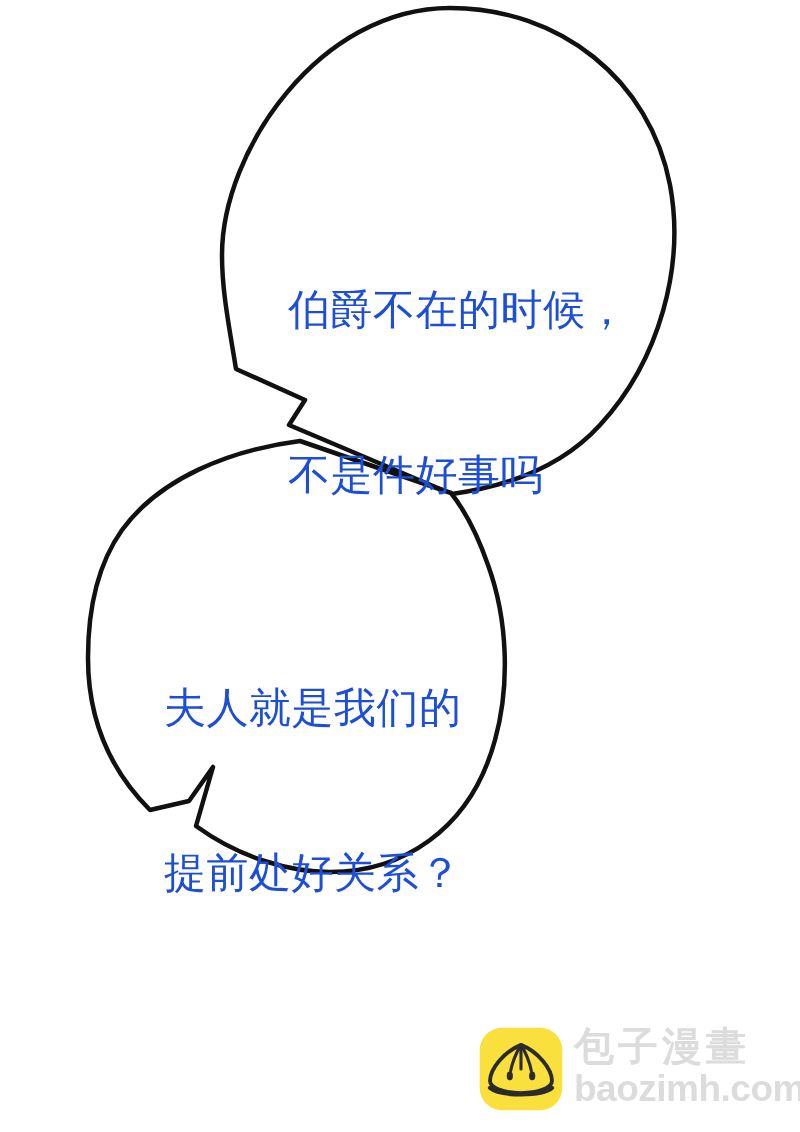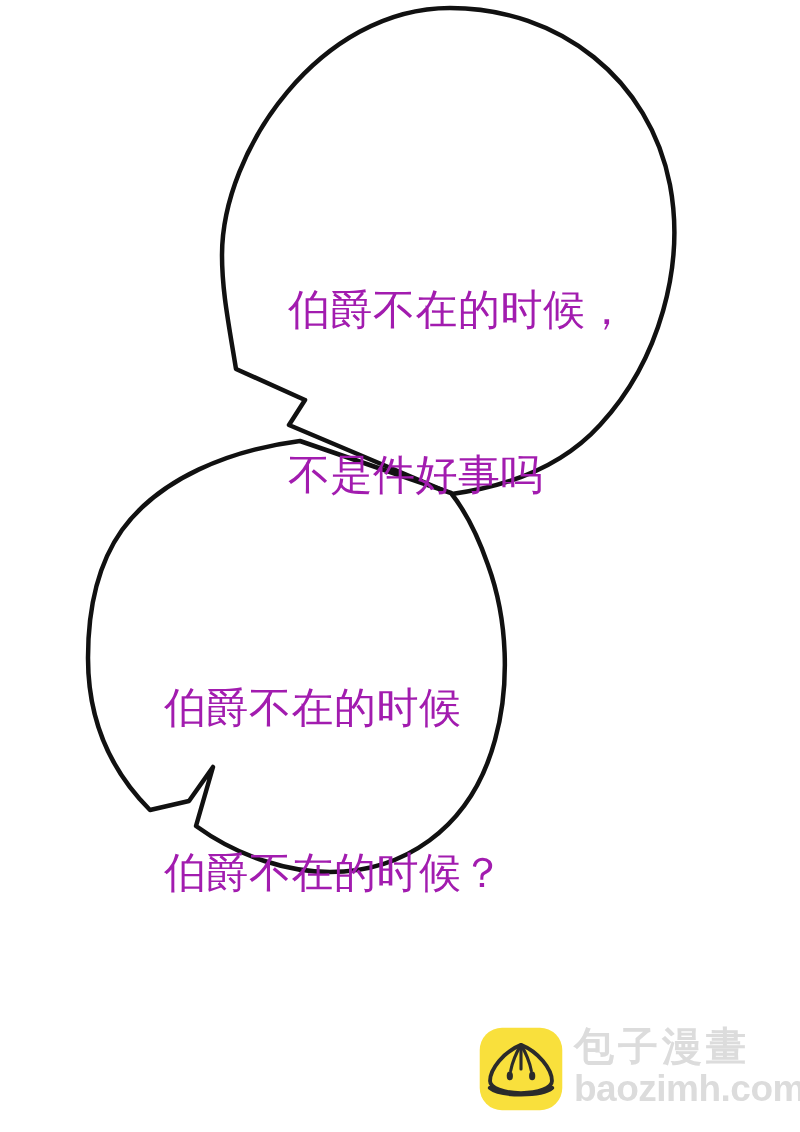--- a/index.html
+++ b/index.html
@@ -21,21 +21,21 @@
     position: absolute;
     left: 0;
     top: 0;
     width: 800px;
     height: 1132px;
     display: block;
   }
   .bubble-text {
     position: absolute;
     font-family: "Liberation Sans", "DejaVu Sans", sans-serif;
-    color: #a21caf;
+    color: #1d4ed8;
     white-space: pre;
     letter-spacing: 0.5px;
     line-height: 55px;
     font-size: 42px;
     font-weight: 400;
   }
   #bubble-1-text {
     left: 288px;
     top: 172px;
   }
@@ -116,22 +116,22 @@
              C 478 536 466 512 451 493
              Z" fill="#ffffff" stroke="#111111" stroke-width="4.5" stroke-linejoin="round" stroke-linecap="round"></path>
   </svg>
 
   <div class="bubble-text" id="bubble-1-text">
     <span class="bubble-line">伯爵不在的时候，</span>
     <span class="bubble-line">不是件好事吗</span>
   </div>
 
   <div class="bubble-text" id="bubble-2-text">
-    <span class="bubble-line">伯爵不在的时候</span>
-    <span class="bubble-line">伯爵不在的时候？</span>
+    <span class="bubble-line">夫人就是我们的</span>
+    <span class="bubble-line">提前处好关系？</span>
   </div>
 
   <div id="watermark">
     <svg id="watermark-logo" viewBox="0 0 100 100" xmlns="http://www.w3.org/2000/svg">
       <rect x="2" y="2" width="96" height="96" rx="26" ry="26" fill="#f9e03c"></rect>
       <path d="M 50 22
                C 30 30 14 50 14 64
                C 14 72 30 78 50 78
                C 70 78 86 72 86 64
                C 86 50 70 30 50 22 Z" fill="#f9e03c" stroke="#2b2b2b" stroke-width="4.5" stroke-linejoin="round"></path>

